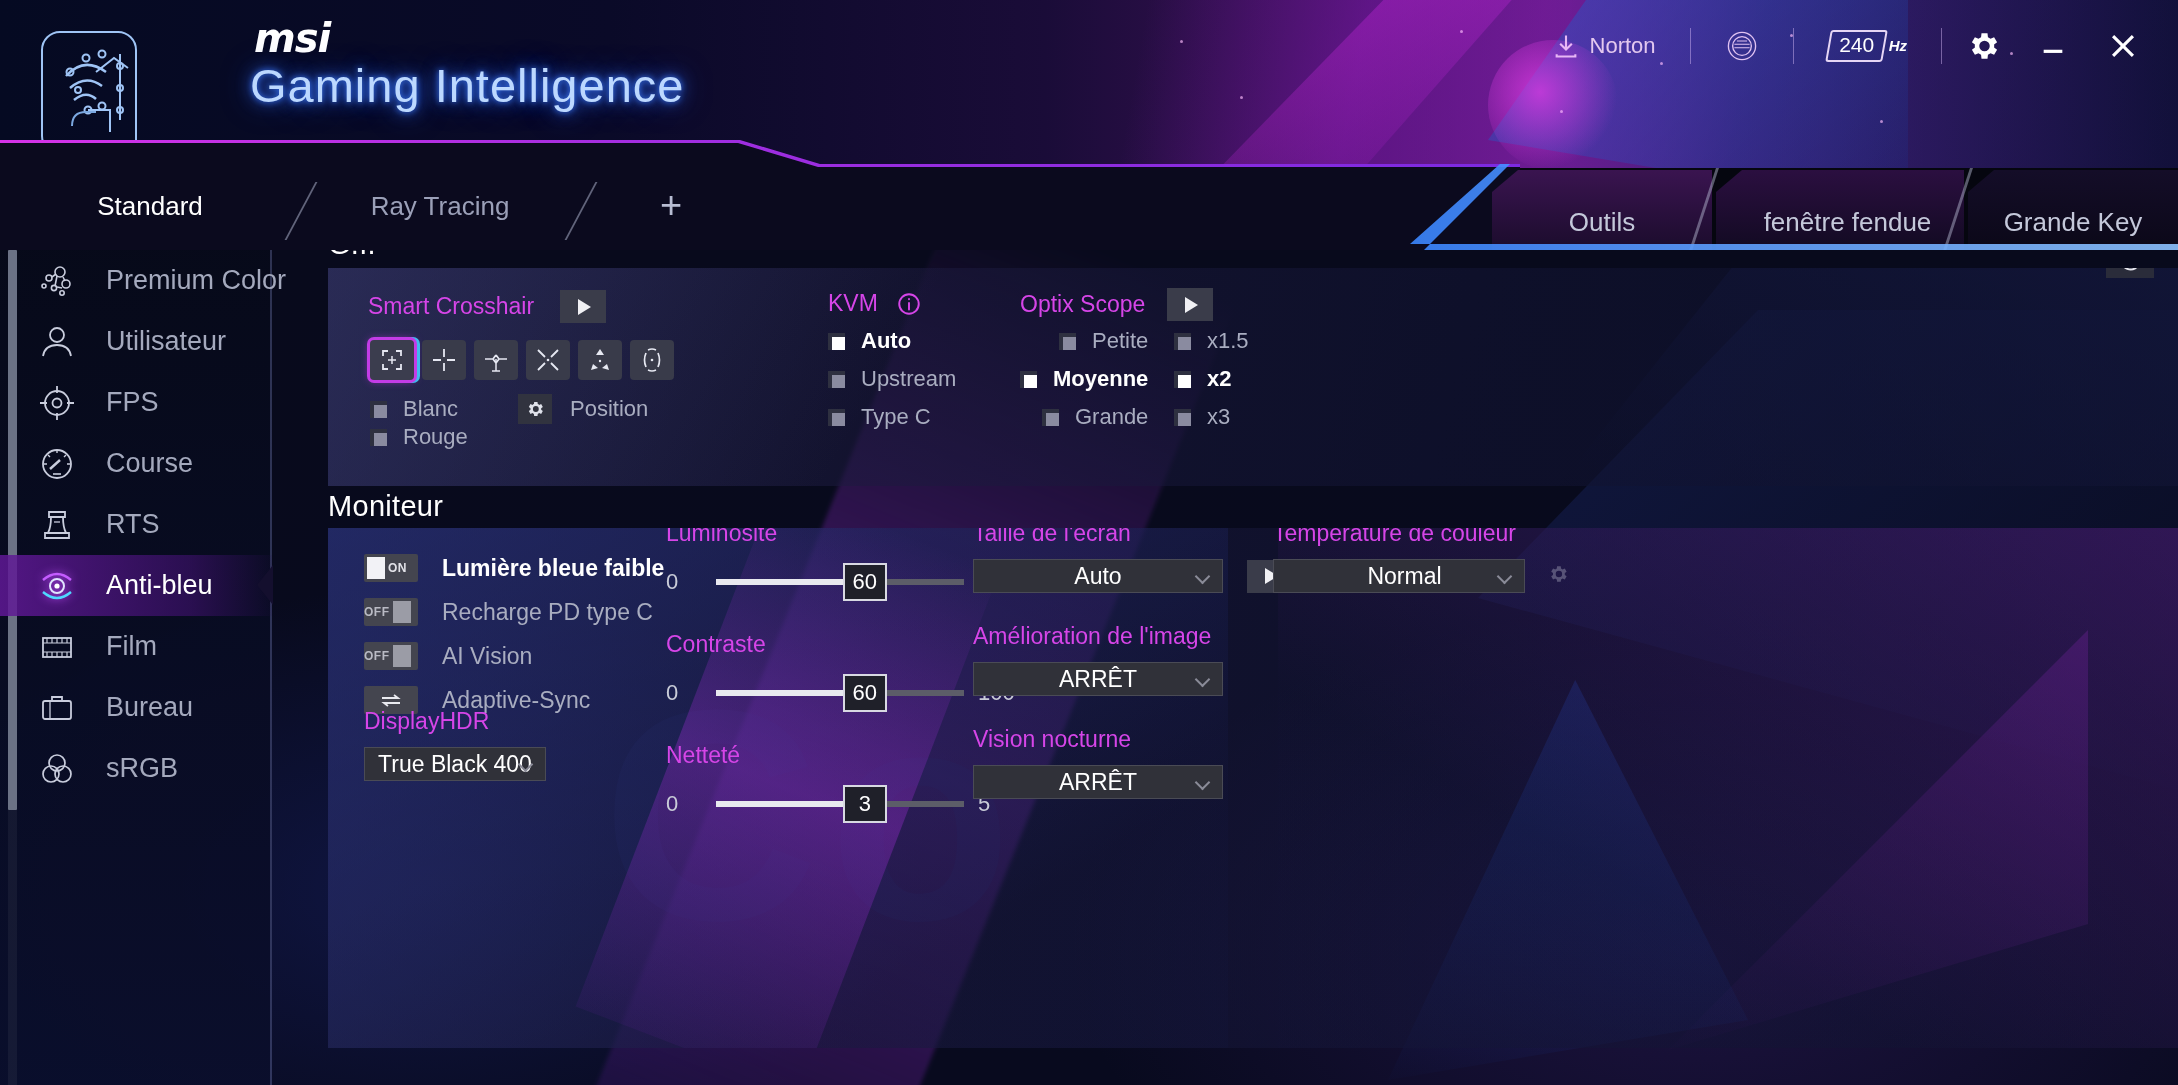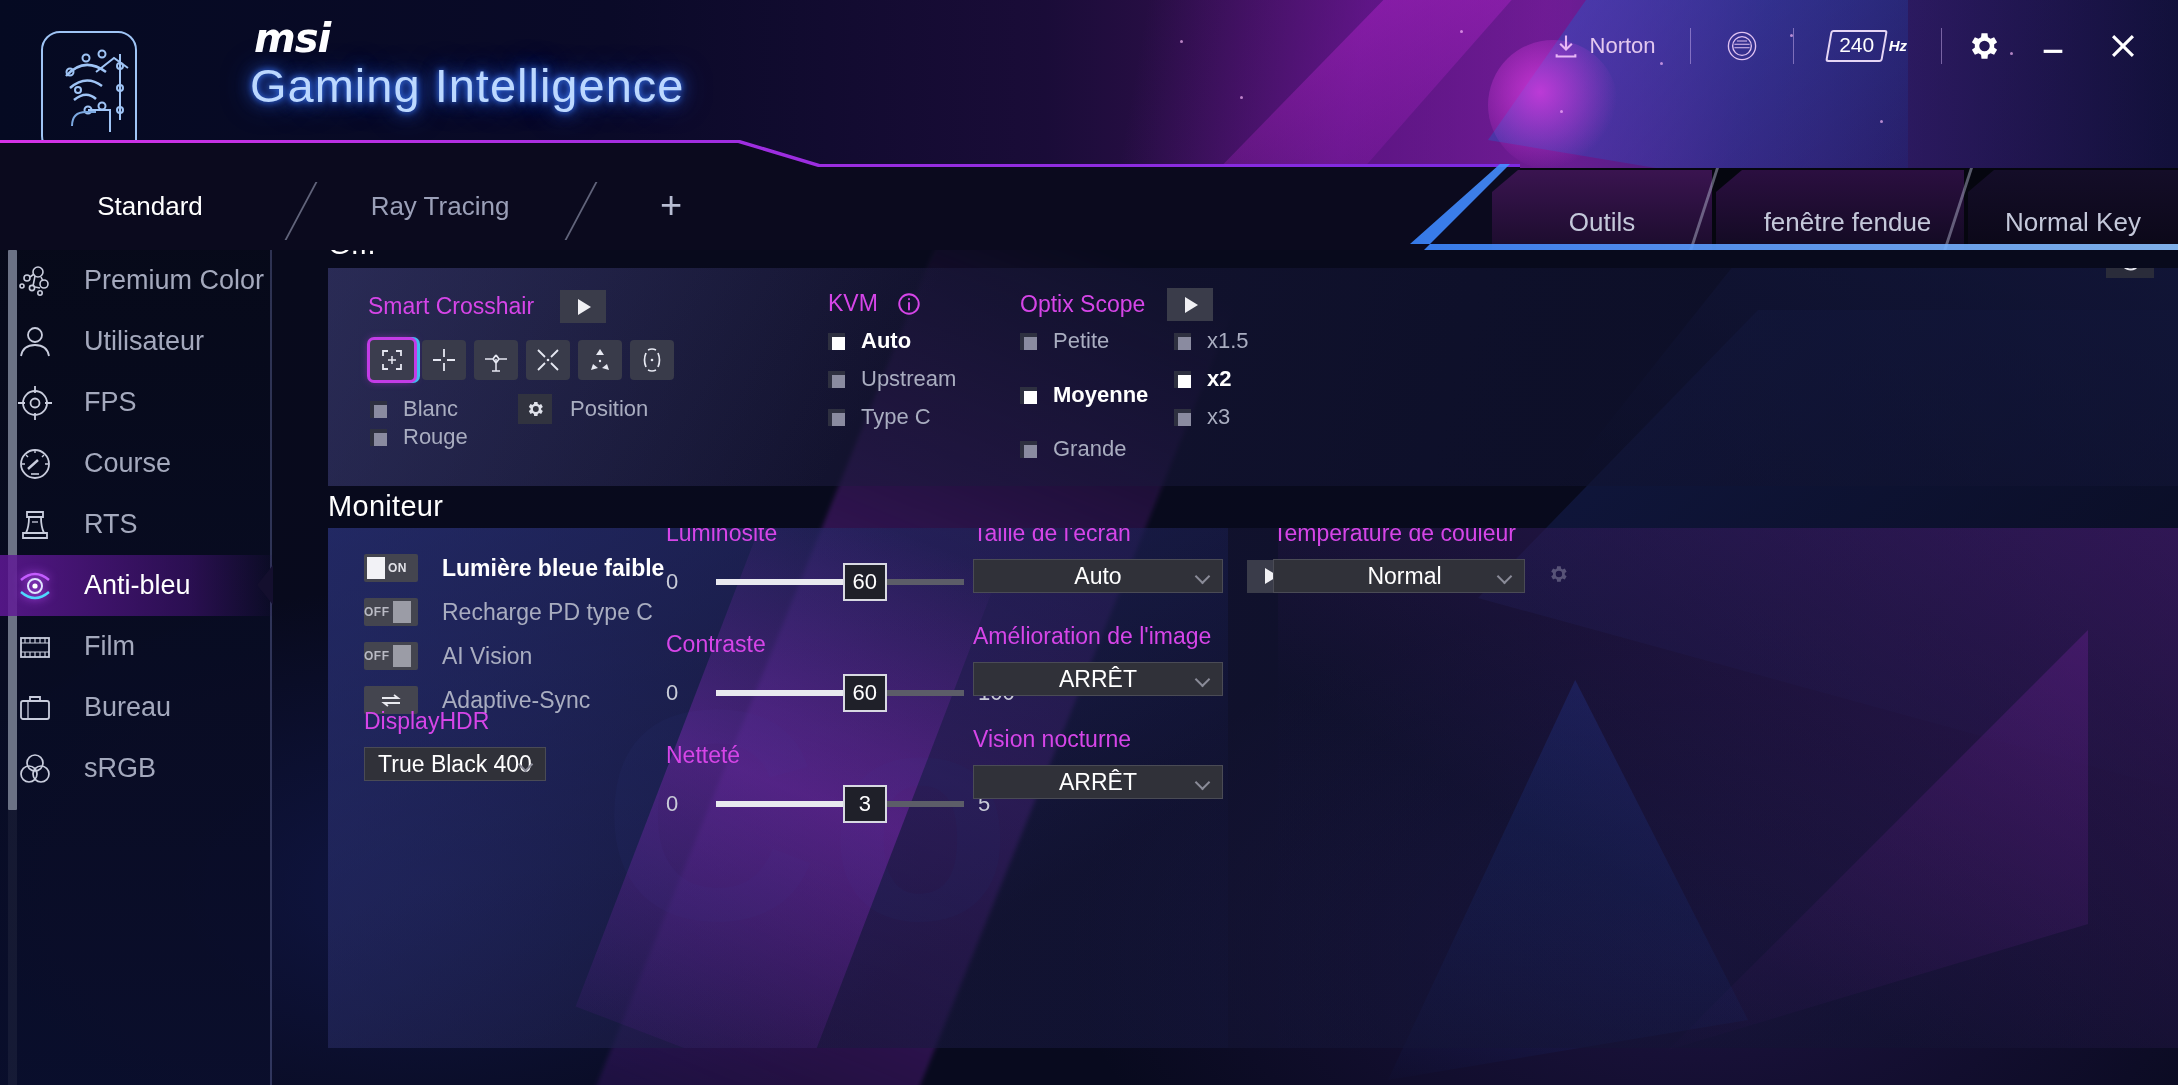--- a/index.html
+++ b/index.html
@@ -182,21 +182,21 @@
   .scroll-rail {
     position: absolute; left: 8px; top: 0; width: 9px; height: 835px;
     background: rgba(255,255,255,.05);
   }
   .scroll-thumb {
     position: absolute; left: 8px; top: 0; width: 9px; height: 560px;
     background: #6b7285; border-radius: 1px;
   }
   .side-item {
     position: relative; display: flex; align-items: center; gap: 26px;
-    height: 61px; padding-left: 12px; cursor: pointer;
+    height: 61px; padding-left: 34px; cursor: pointer;
   }
   .side-item .slabel { font-size: 27px; color: #a4a9bd; white-space: nowrap; }
   .side-item.active {
     background: linear-gradient(90deg, rgba(96,24,150,.85), rgba(70,18,120,.55) 70%, rgba(40,14,80,.1));
   }
   .side-item.active .slabel { color: #ffffff; }
   .side-item.active::after {
     content: ""; position: absolute; right: -1px; top: 10px;
     border-top: 20px solid transparent; border-bottom: 20px solid transparent;
     border-right: 16px solid #140f2e;
@@ -408,21 +408,21 @@
 
     <div class="rtab rtab-1" style="left:1492px; width:220px;">
       <span>Outils</span>
     </div>
     <div class="rtab-edge" style="left:1702px;"></div>
     <div class="rtab rtab-2" style="left:1716px; width:248px;">
       <span>fenêtre fendue</span>
     </div>
     <div class="rtab-edge" style="left:1956px;"></div>
     <div class="rtab rtab-3" style="left:1968px; width:210px;">
-      <span>Normal Key</span>
+      <span>Grande Key</span>
     </div>
   </div>
   <div class="blue-swoosh"></div>
 
   <div class="body-wrap">
     <div class="bg-streak"></div>
     <div class="bg-tri-a"></div>
     <div class="bg-tri-b"></div>
     <div class="bg-tri-c"></div>
 
@@ -656,21 +656,21 @@
             <span class="rlabel">Type C</span>
           </div>
         </div>
 
         <div style="position:absolute; left:692px; top:20px; display:flex; align-items:center; gap:22px;">
           <div class="grp-label">Optix Scope</div>
           <div class="play-btn">
             <span class="tri"></span>
           </div>
         </div>
-        <div style="position:absolute; left:692px; top:60px; display:flex; flex-direction:column; gap:28px;">
+        <div style="position:absolute; left:692px; top:60px; display:flex; flex-direction:column; gap:12px;align-items:flex-end;">
           <div class="radio-row">
             <span class="rbox wrap">
                 <span style="display:block;width:13px;height:13px;background:#8a8ba0"></span>
               </span>
             <span class="rlabel">Petite</span>
           </div>
           <div class="radio-row">
             <span class="rbox wrap">
                 <span style="display:block;width:13px;height:13px;background:#ffffff"></span>
               </span>

